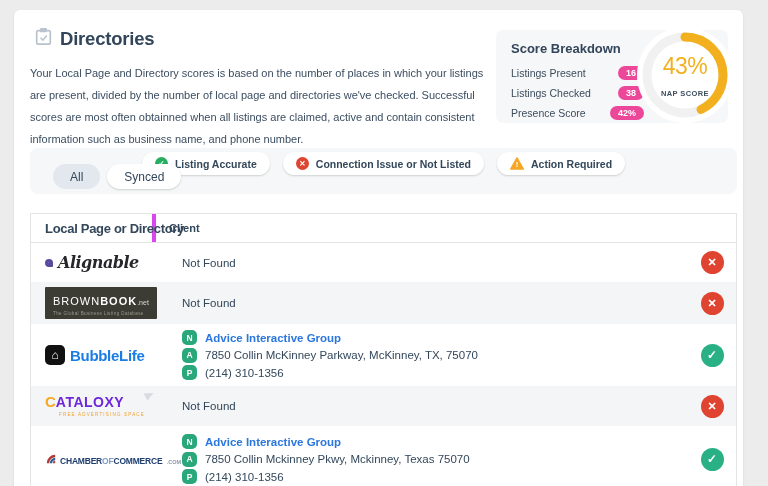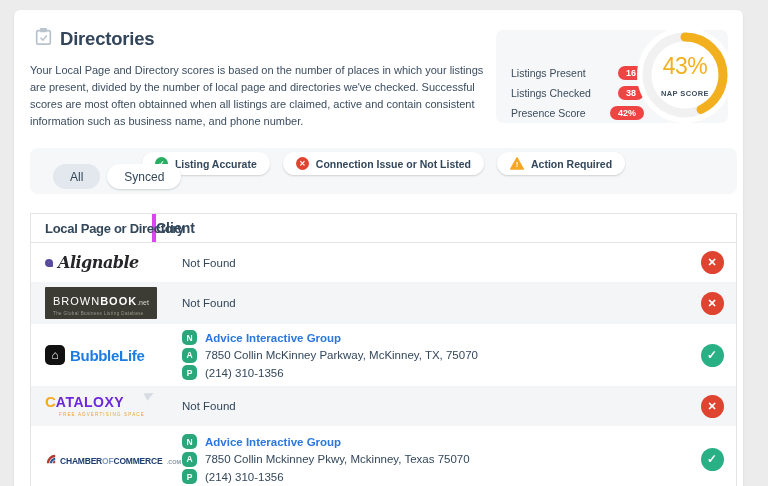--- a/index.html
+++ b/index.html
@@ -5,30 +5,30 @@
   * { margin:0; padding:0; box-sizing:border-box; }
   html,body { width:768px; height:486px; overflow:hidden; background:#ececec;
     font-family:"Liberation Sans", sans-serif; }
   .card { position:absolute; left:14px; top:10px; width:729px; height:640px;
     background:#fff; border-radius:6px; box-shadow:0 1px 3px rgba(0,0,0,.08); }
 
   
   .title-row { position:absolute; left:21px; top:17px; display:flex; align-items:center; gap:8px; }
   .page-title { font-size:18.5px; font-weight:bold; color:#32455b; letter-spacing:-0.2px; }
   .description { position:absolute; left:16px; top:52px; width:472px; font-size:11px;
-    line-height:17px; color:#3b4d60; }
+    line-height:22px; color:#3b4d60; }
 
   
   .score-panel { position:absolute; left:482px; top:20px; width:232px; height:93px;
     background:#f6f7f8; border-radius:7px; }
   .score-title { position:absolute; left:15px; top:11px; font-size:13px; font-weight:bold; color:#32455b; }
   .score-rows { position:absolute; left:15px; top:33px; width:133px; }
   .score-row { display:flex; align-items:center; justify-content:space-between; height:20px; }
   .score-label { font-size:10.5px; color:#3c4c5c; }
-  .score-badge { background:#ef4444; color:#fff; font-size:9px; font-weight:bold;
+  .score-badge { background:#ec4899; color:#fff; font-size:9px; font-weight:bold;
     border-radius:9px; padding:2px 8px; min-width:26px; text-align:left; }
   .gauge { position:absolute; left:623px; top:17px; width:96px; height:96px; background:#fff;
     border-radius:50%; }
   .gauge svg { position:absolute; left:0; top:0; }
   .gauge-center { position:absolute; left:0; top:0; width:96px; height:96px; display:flex;
     flex-direction:column; align-items:center; justify-content:center; }
   .gauge-pct { font-size:23px; color:#F2B01E; letter-spacing:-0.5px; }
   .gauge-label { font-size:7.5px; font-weight:bold; color:#3e4e5e; letter-spacing:.4px; margin-top:9px; }
 
   
@@ -48,21 +48,21 @@
     font-size:12px; color:#33475b; cursor:pointer; }
   .tab-active { background:#e2e8ee; }
   .tab-idle { background:#fff; box-shadow:0 1px 2px rgba(0,0,0,.16); }
 
   
   .table { position:absolute; left:16px; top:203px; width:707px; border:1px solid #e4e4e4; background:#fff; }
   .thead { display:flex; height:29px; align-items:center; border-bottom:1px solid #e4e4e4; }
   .th1 { width:125px; padding-left:14px; border-right:4px solid #d946ef; height:100%;
     display:flex; align-items:center; font-size:13px; font-weight:bold; color:#33475b;
     letter-spacing:-0.3px; white-space:nowrap; }
-  .th2 { font-size:14px; font-weight:bold; color:#33475b; }
+  .th2 { padding-left:13px; font-size:11px; font-weight:bold; color:#33475b; }
   .trow { display:flex; align-items:center; }
   .trow.alt { background:#f4f5f6; }
   .cell-logo { width:138px; padding-left:14px; flex:none; }
   .cell-client { flex:1; padding-left:13px; font-size:11.5px; color:#33475b; }
   .cell-status { width:48px; flex:none; display:flex; justify-content:center; }
   .status-icon { width:23px; height:23px; border-radius:50%; display:flex; align-items:center;
     justify-content:center; color:#fff; font-weight:bold; }
   .status-err { background:#df4430; font-size:11px; }
   .status-ok  { background:#29b185; font-size:12px; }
   .client-line { display:flex; align-items:center; gap:8px; margin:2.5px 0; }
@@ -117,20 +117,21 @@
         <rect x="2" y="4" width="16" height="16" rx="2" fill="none" stroke="#b9c3cd" stroke-width="2"></rect>
         <rect x="6" y="1" width="8" height="5" rx="1" fill="#b9c3cd"></rect>
         <path d="M6.5 12.5 l2.8 2.8 l4.5 -5.5" fill="none" stroke="#b9c3cd" stroke-width="1.8"></path>
       </svg>
     </span>
     <span class="page-title">Directories</span>
   </div>
   <div class="description">Your Local Page and Directory scores is based on the number of places in which your listings are present, divided by the number of local page and directories we've checked. Successful scores are most often obtainned when all listings are claimed, active and contain consistent information such as business name, and phone number.</div>
 
   <div class="score-panel">
+    <div class="score-title">Score Breakdown</div>
     <div class="score-rows">
       <div class="score-row">
         <span class="score-label">Listings Present</span>
         <span class="score-badge">16</span>
       </div>
       <div class="score-row">
         <span class="score-label">Listings Checked</span>
         <span class="score-badge">38</span>
       </div>
       <div class="score-row">

